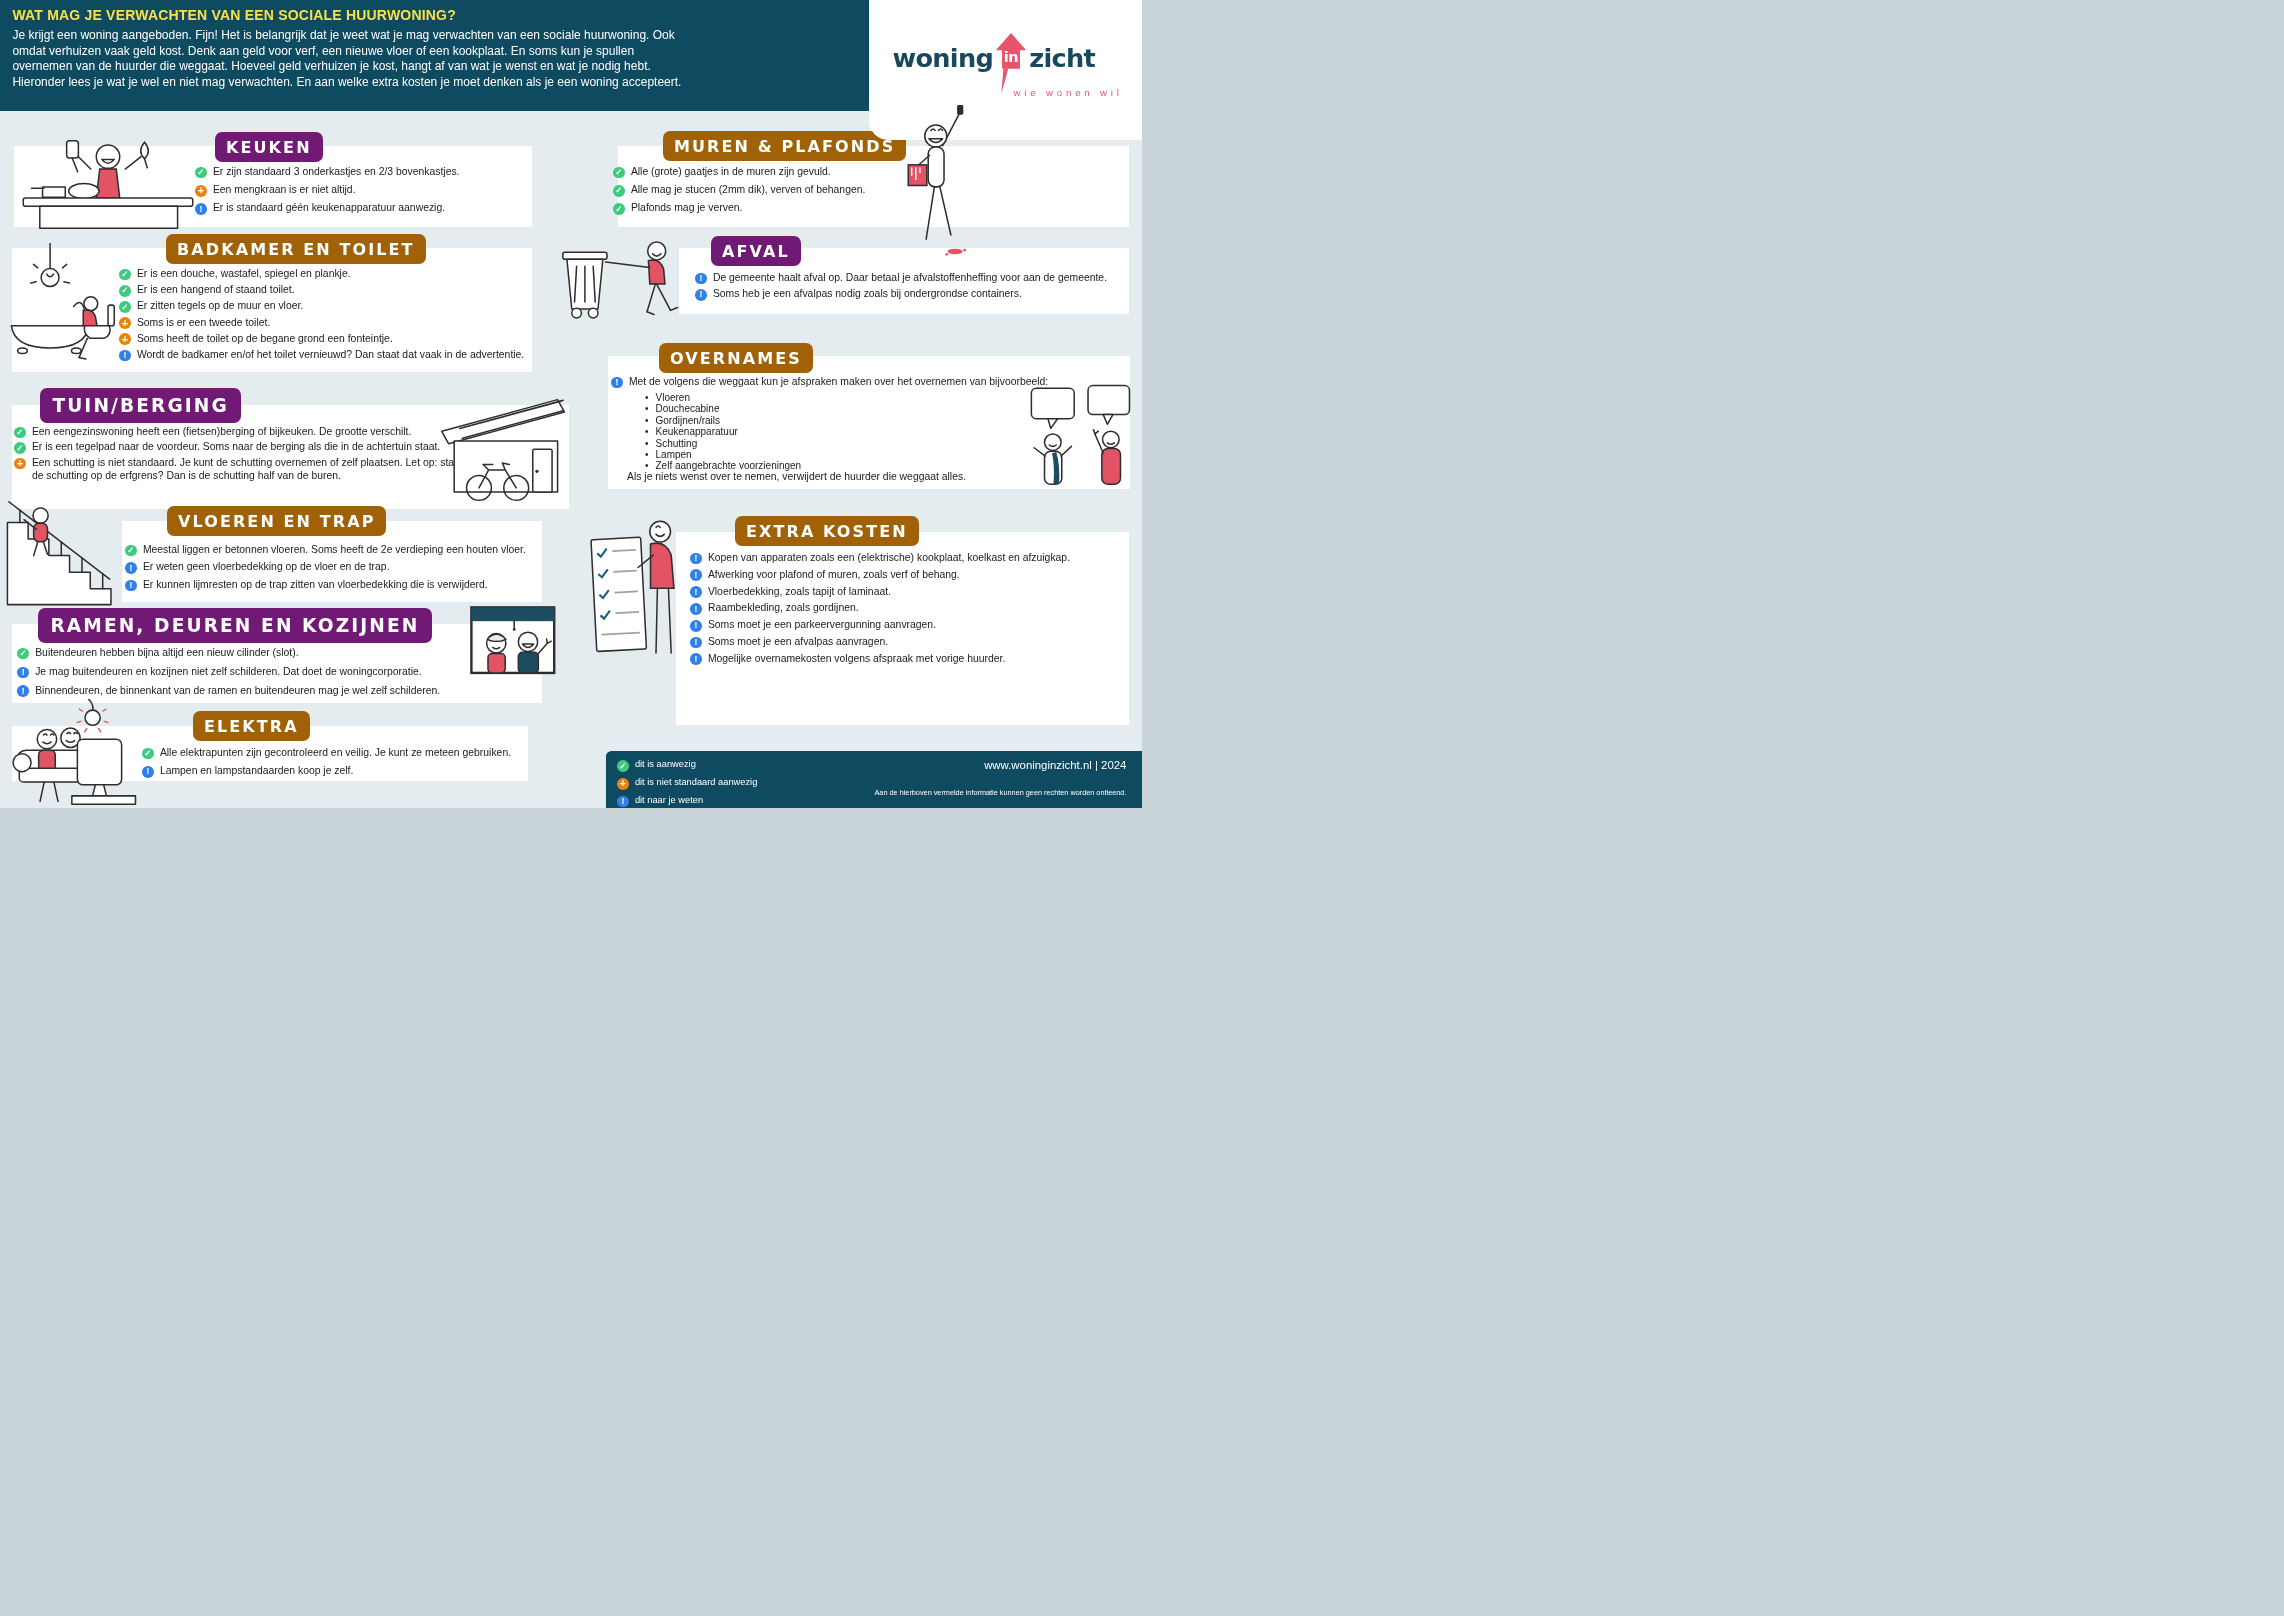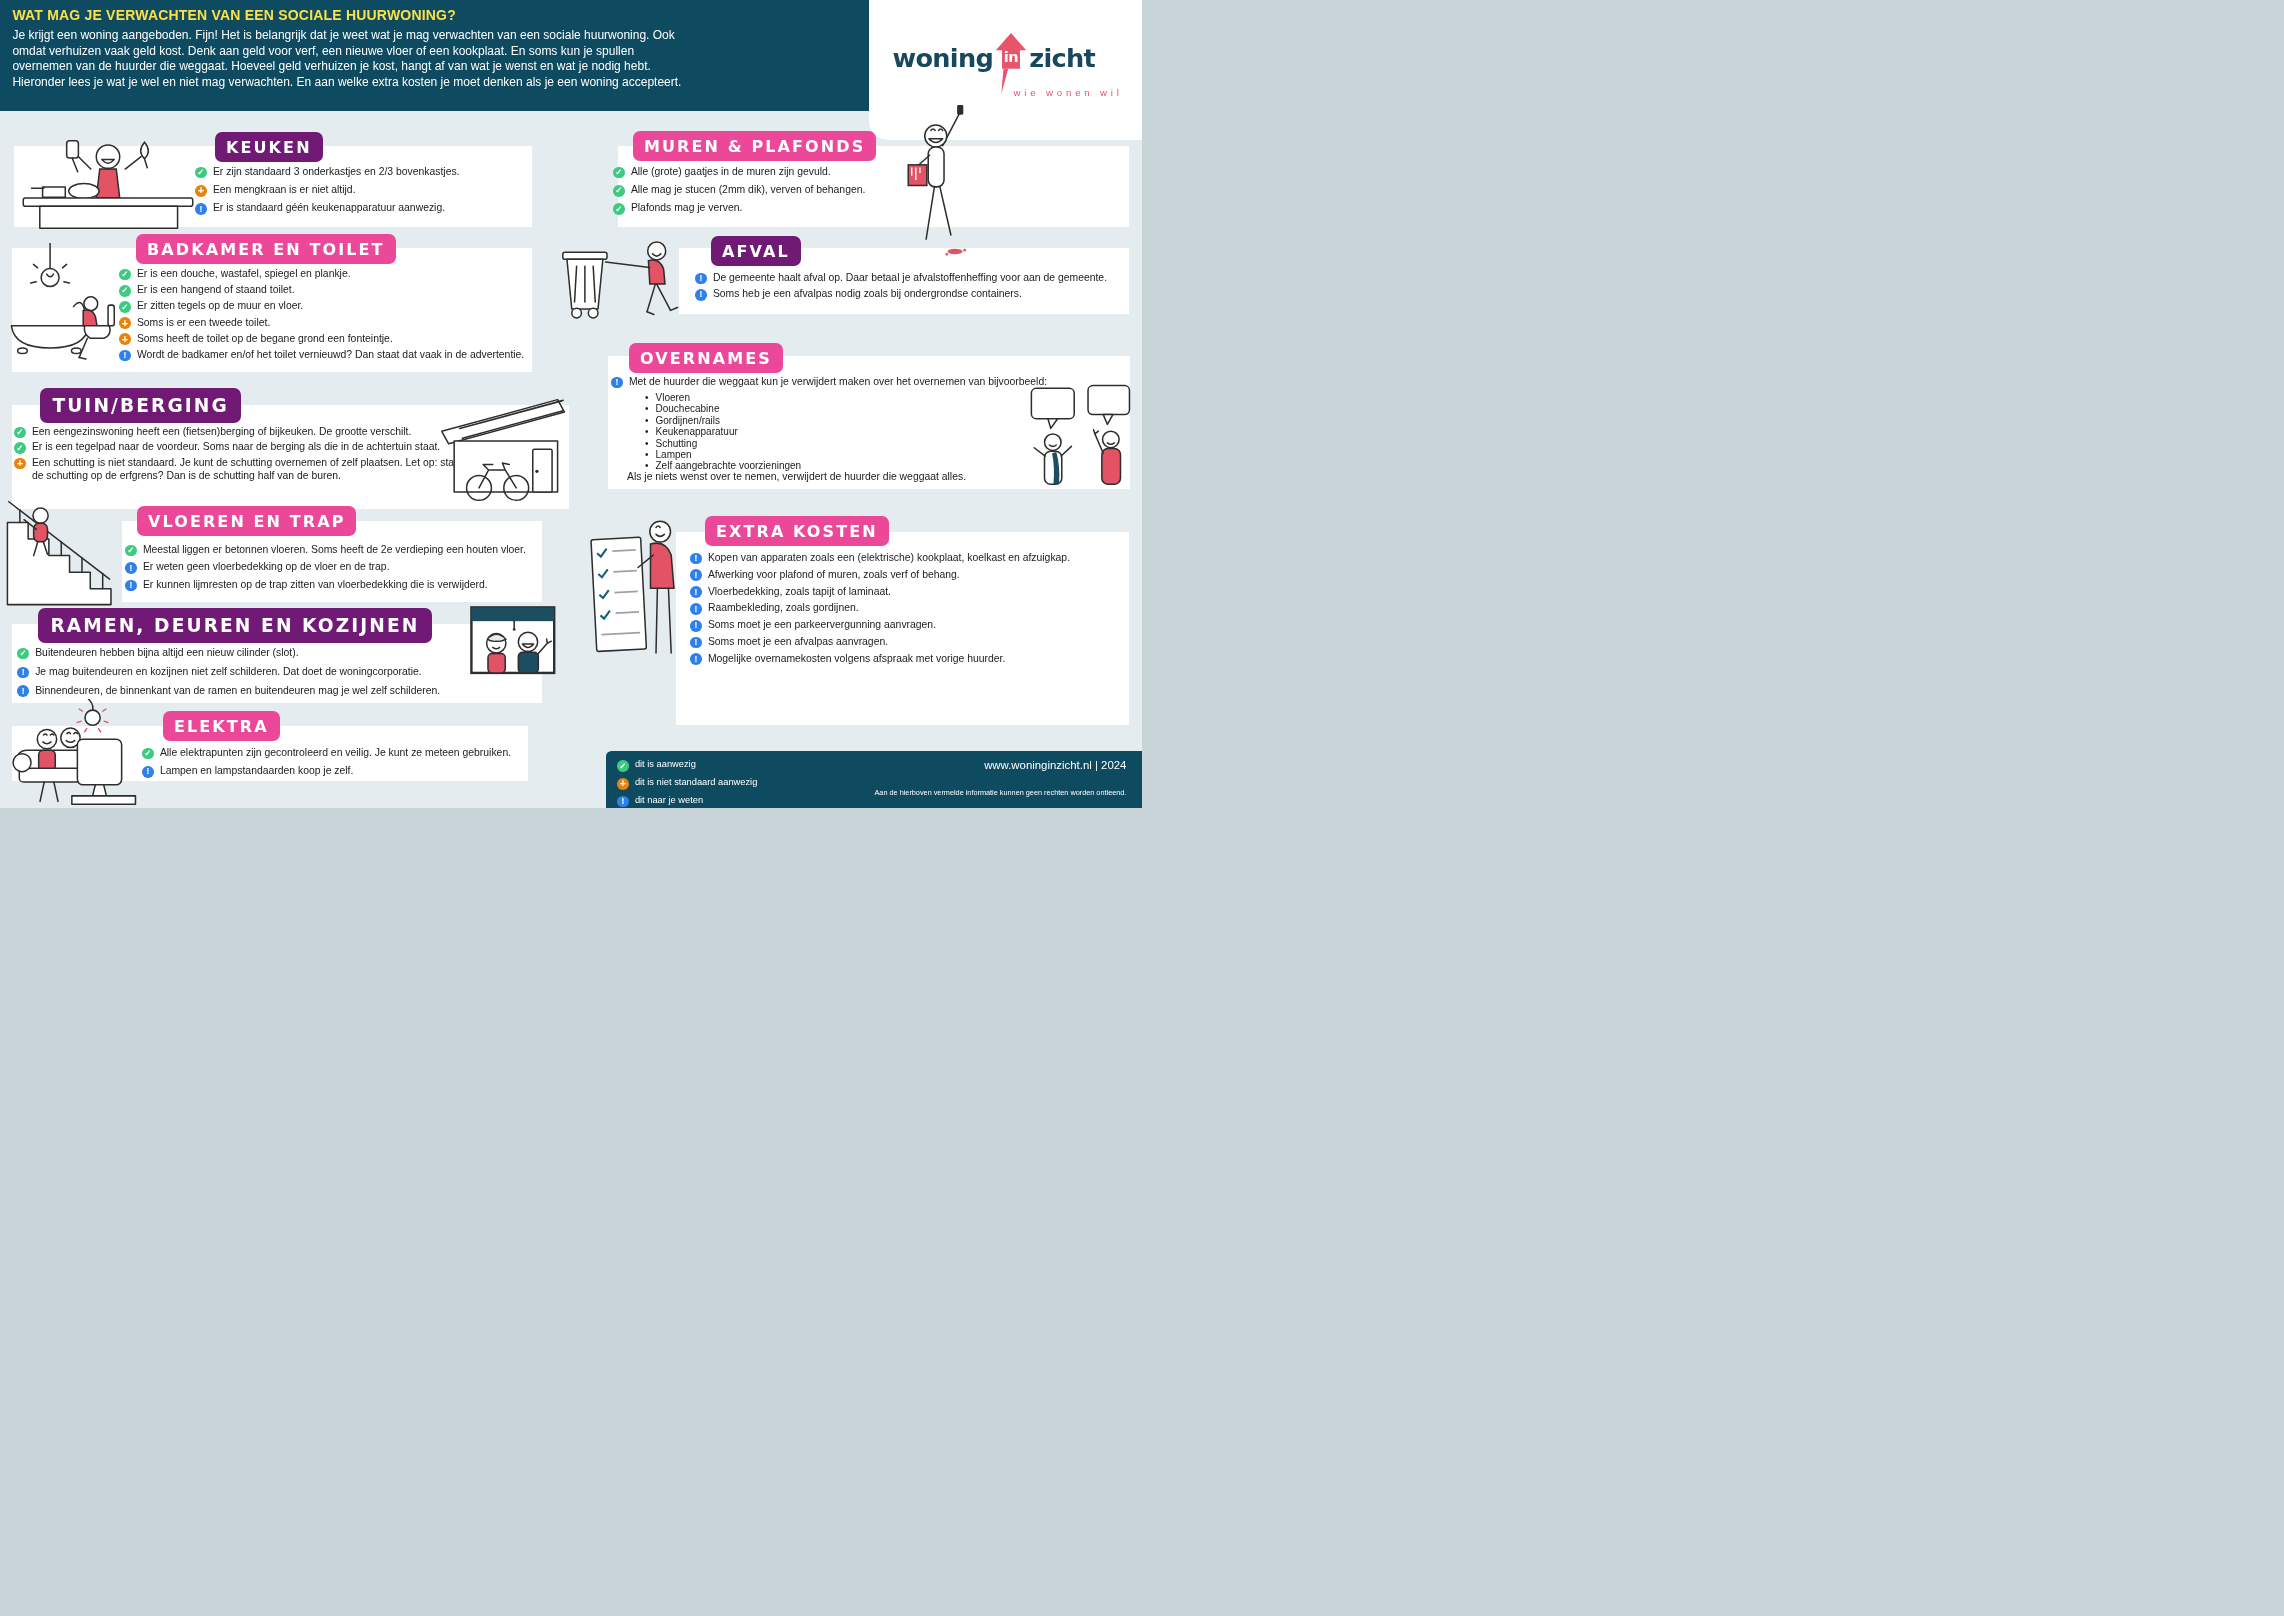--- a/index.html
+++ b/index.html
@@ -13,21 +13,21 @@
   .logo-row{position:absolute;left:23.5px;top:33px;display:flex;align-items:center;font-weight:bold;
             font-size:25.6px;color:#17485e;letter-spacing:-0.7px;font-family:"DejaVu Sans",sans-serif;}
   .logo-row svg{margin:0 2.1px 9.7px 2.1px;overflow:visible;}
   .tagline{position:absolute;right:19.3px;top:87px;color:#e8546b;font-size:9.7px;letter-spacing:3.8px;white-space:nowrap;}
   
   .panel{position:absolute;background:#fff;z-index:1;}
   .label{position:absolute;z-index:4;color:#fff;font-weight:bold;font-size:16px;letter-spacing:2.1px;
          padding:5.5px 11px;border-radius:7px;white-space:nowrap;font-family:"DejaVu Sans",sans-serif;}
   .label.lg{font-size:18.6px;padding:7px 12.4px;}
   .red{background:#701a75;}
-  .teal{background:#ec4899;}
+  .teal{background:#a16207;margin-left:30px;}
   
   .items{position:absolute;z-index:3;display:flex;flex-direction:column;}
   .item{display:flex;align-items:flex-start;gap:6.2px;color:#202124;font-size:10.4px;}
   .txt{line-height:1.22;}
   .ic{flex:none;width:11.7px;height:11.7px;border-radius:50%;display:flex;align-items:center;justify-content:center;
       color:#fff;font-weight:bold;font-size:8.6px;line-height:1;margin-top:0.7px;}
   .ic-check{background:#3ecb80;}
   .ic-plus{background:#e8830e;font-size:11px;}
   .ic-excl{background:#2f80ea;}
   .bullets{position:absolute;z-index:3;display:flex;flex-direction:column;gap:0.7px;}
@@ -208,21 +208,21 @@
       <line class="sk" x1="148" y1="74" x2="136" y2="114"></line>
     <line class="sk" x1="170" y1="112" x2="180" y2="108"></line>
       <line class="sk" x1="136" y1="114" x2="146" y2="118"></line>
   </svg>
 
   <div class="panel" style="left:608px;top:356px;width:522px;height:133px;"></div>
   <div class="label teal" style="left:629px;top:343px;">OVERNAMES</div>
   <div class="items" style="left:611px;top:376px;width:517px;">
     <div class="item">
         <span class="ic ic-excl">!</span>
-        <span class="txt">Met de huurder die weggaat kun je verwijdert maken over het overnemen van bijvoorbeeld:</span>
+        <span class="txt">Met de volgens die weggaat kun je afspraken maken over het overnemen van bijvoorbeeld:</span>
       </div>
   </div>
   <div class="bullets" style="left:645px;top:393px;">
     <div class="bullet">
         <span>•</span>
         <span>Vloeren</span>
       </div>
     <div class="bullet">
         <span>•</span>
         <span>Douchecabine</span>

